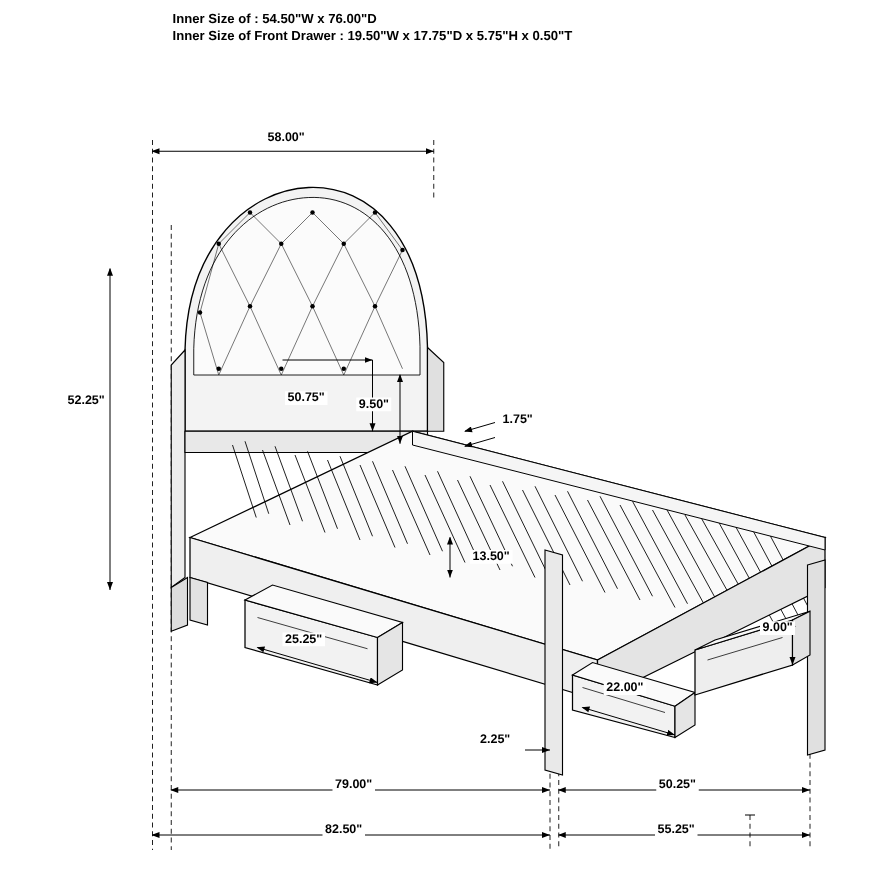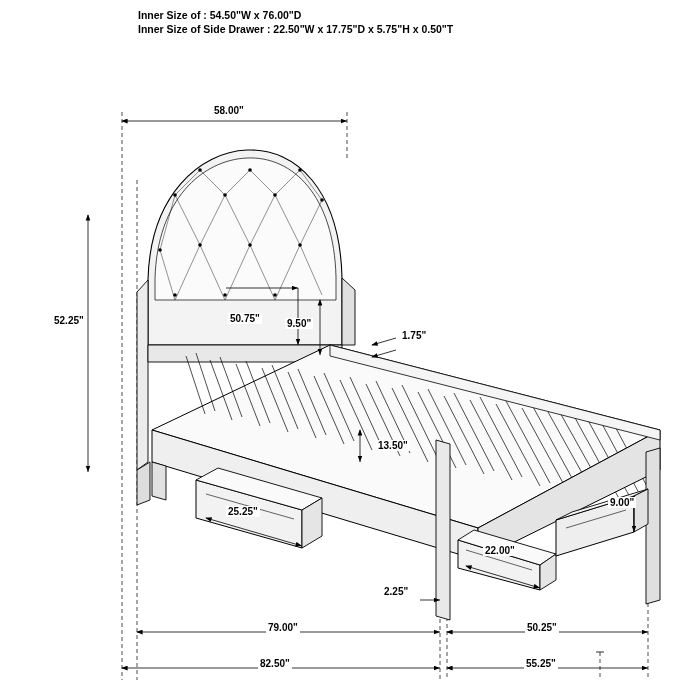--- a/index.html
+++ b/index.html
@@ -41,21 +41,21 @@
     height: 700px;
   }
 </style>
 </head>
 <body>
 
 <div id="root">
 
   <div class="specs">
     <div>Inner Size of : 54.50"W x 76.00"D</div>
-    <div>Inner Size of Side Drawer : 22.50"W x 17.75"D x 5.75"H x 0.50"T</div>
+    <div>Inner Size of Front Drawer : 19.50"W x 17.75"D x 5.75"H x 0.50"T</div>
   </div>
 
   <svg class="layer" viewBox="0 0 700 700">
     <defs>
       <marker id="arrR" markerWidth="9" markerHeight="9" refX="8" refY="3" orient="auto">
         <path d="M0,0 L8,3 L0,6 z" fill="#000"></path>
       </marker>
       <marker id="arrL" markerWidth="9" markerHeight="9" refX="1" refY="3" orient="auto">
         <path d="M8,0 L0,3 L8,6 z" fill="#000"></path>
       </marker>

